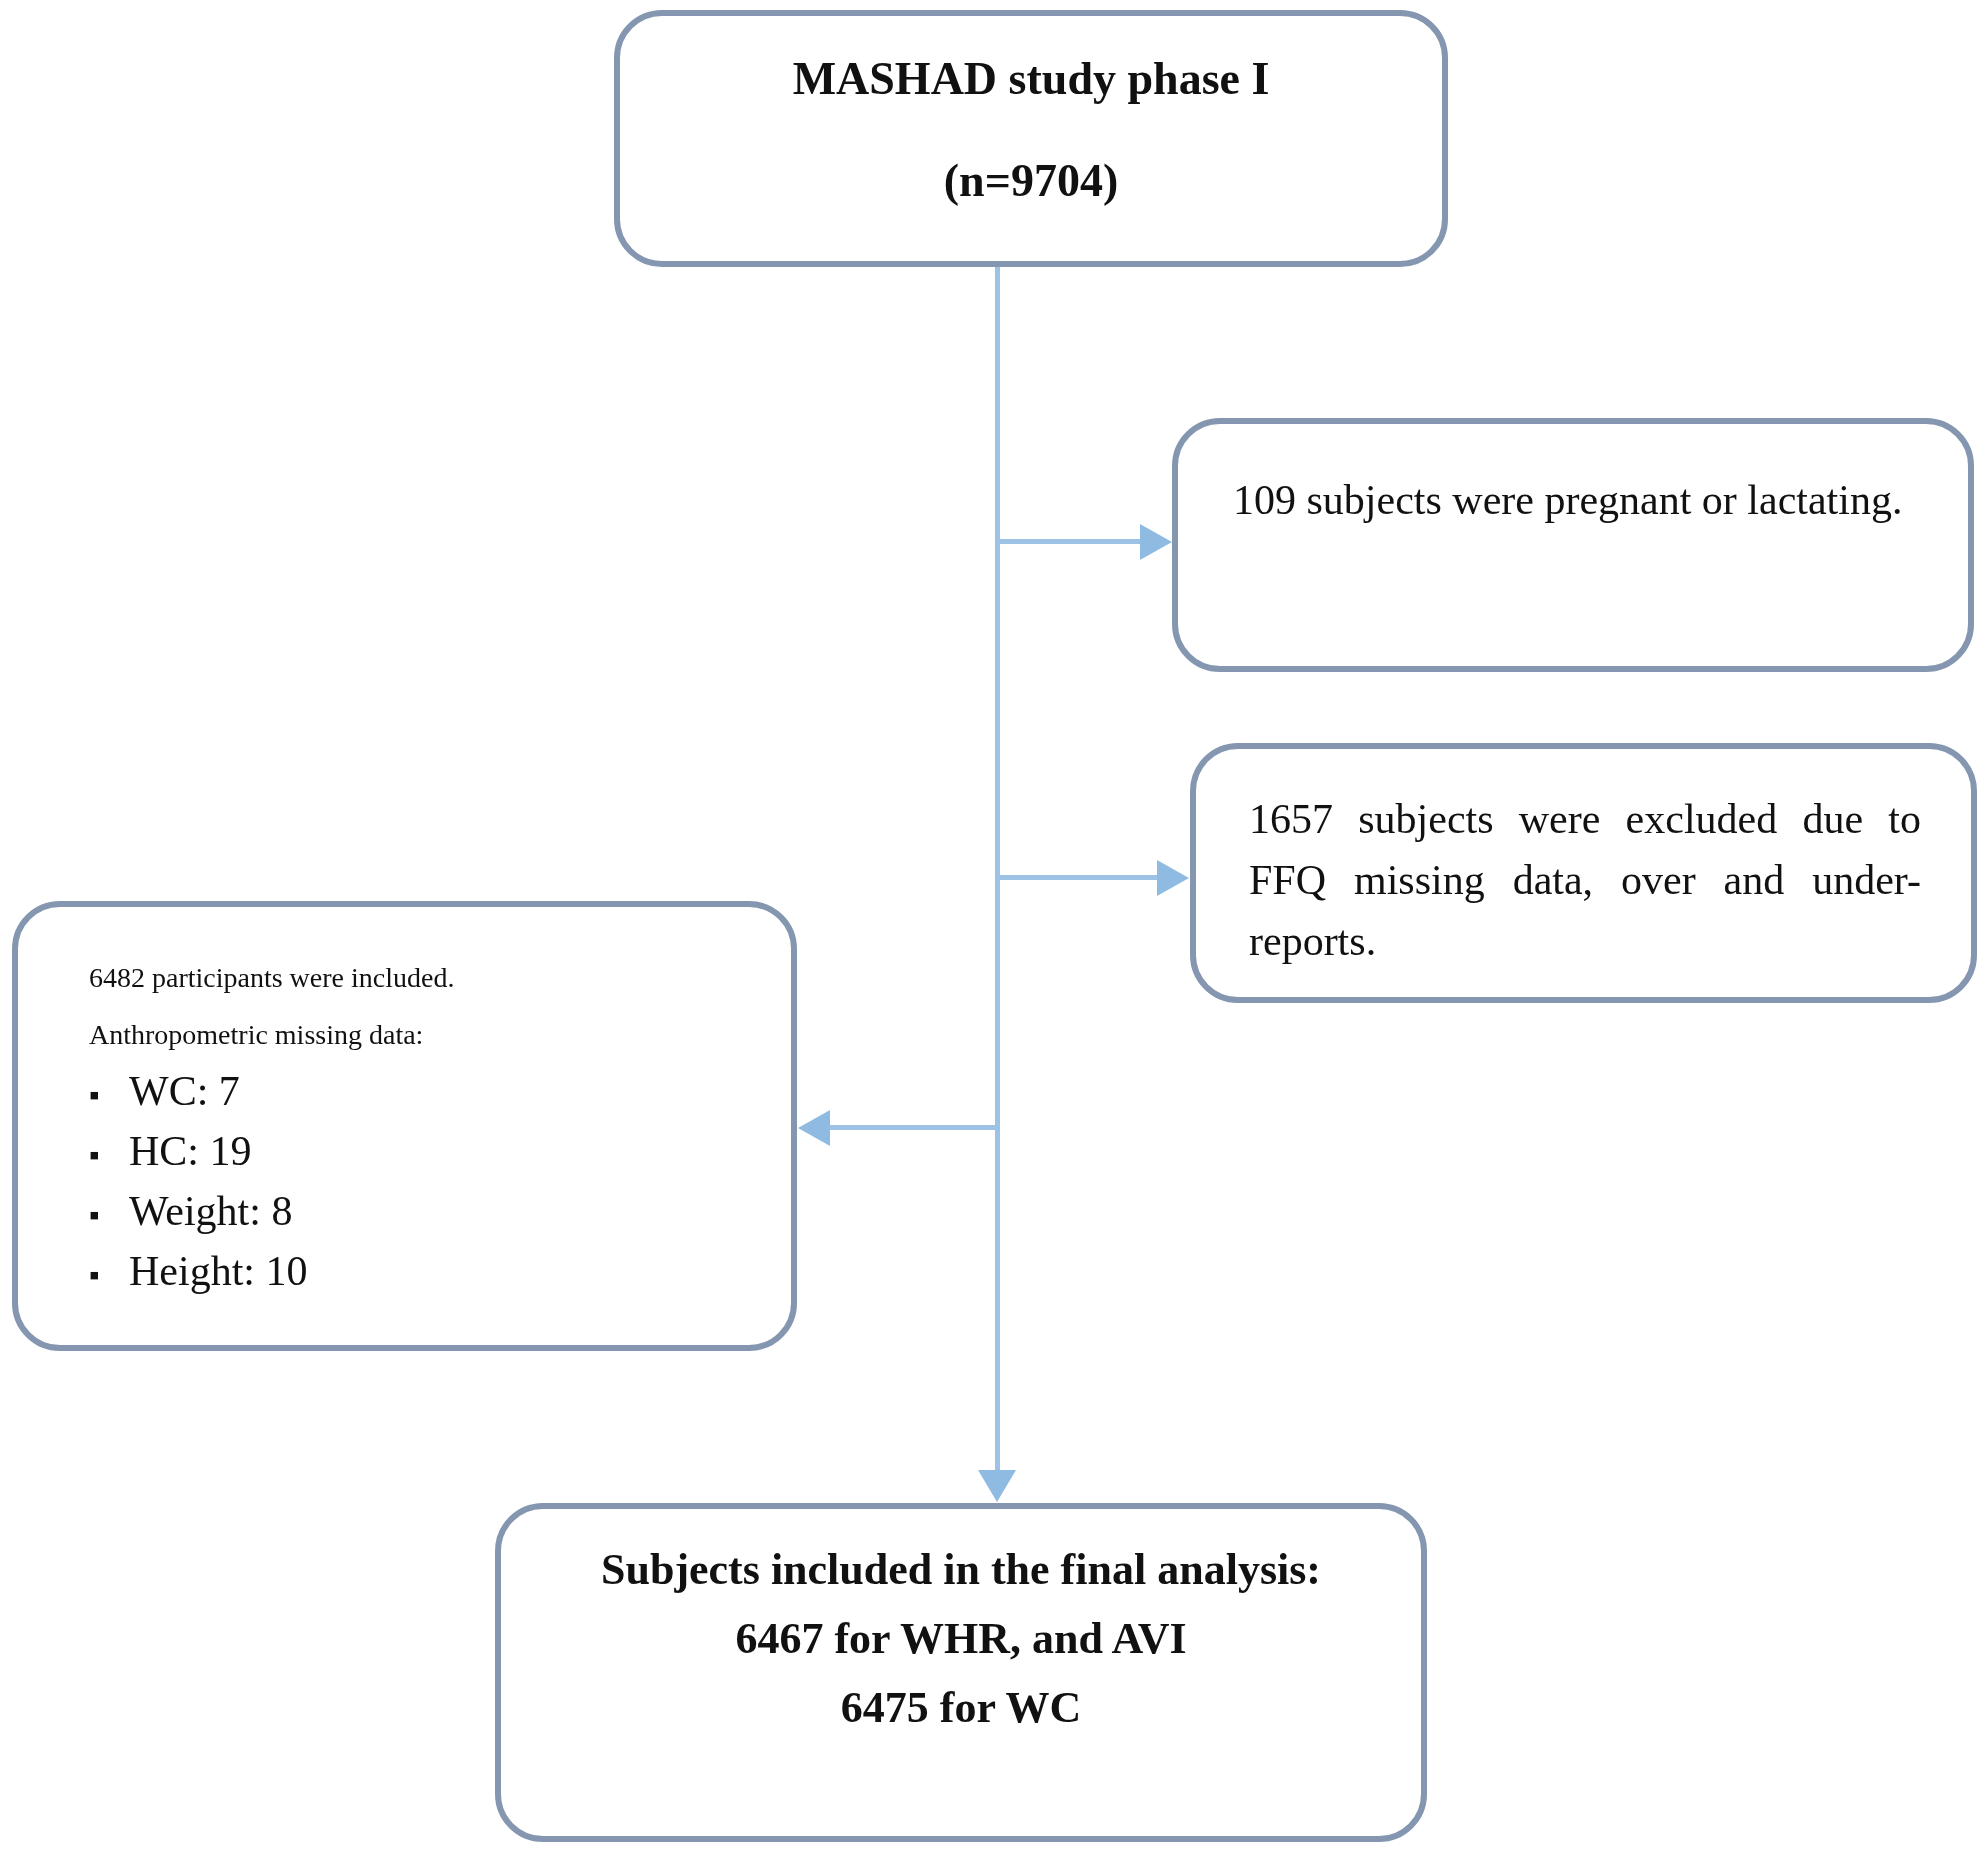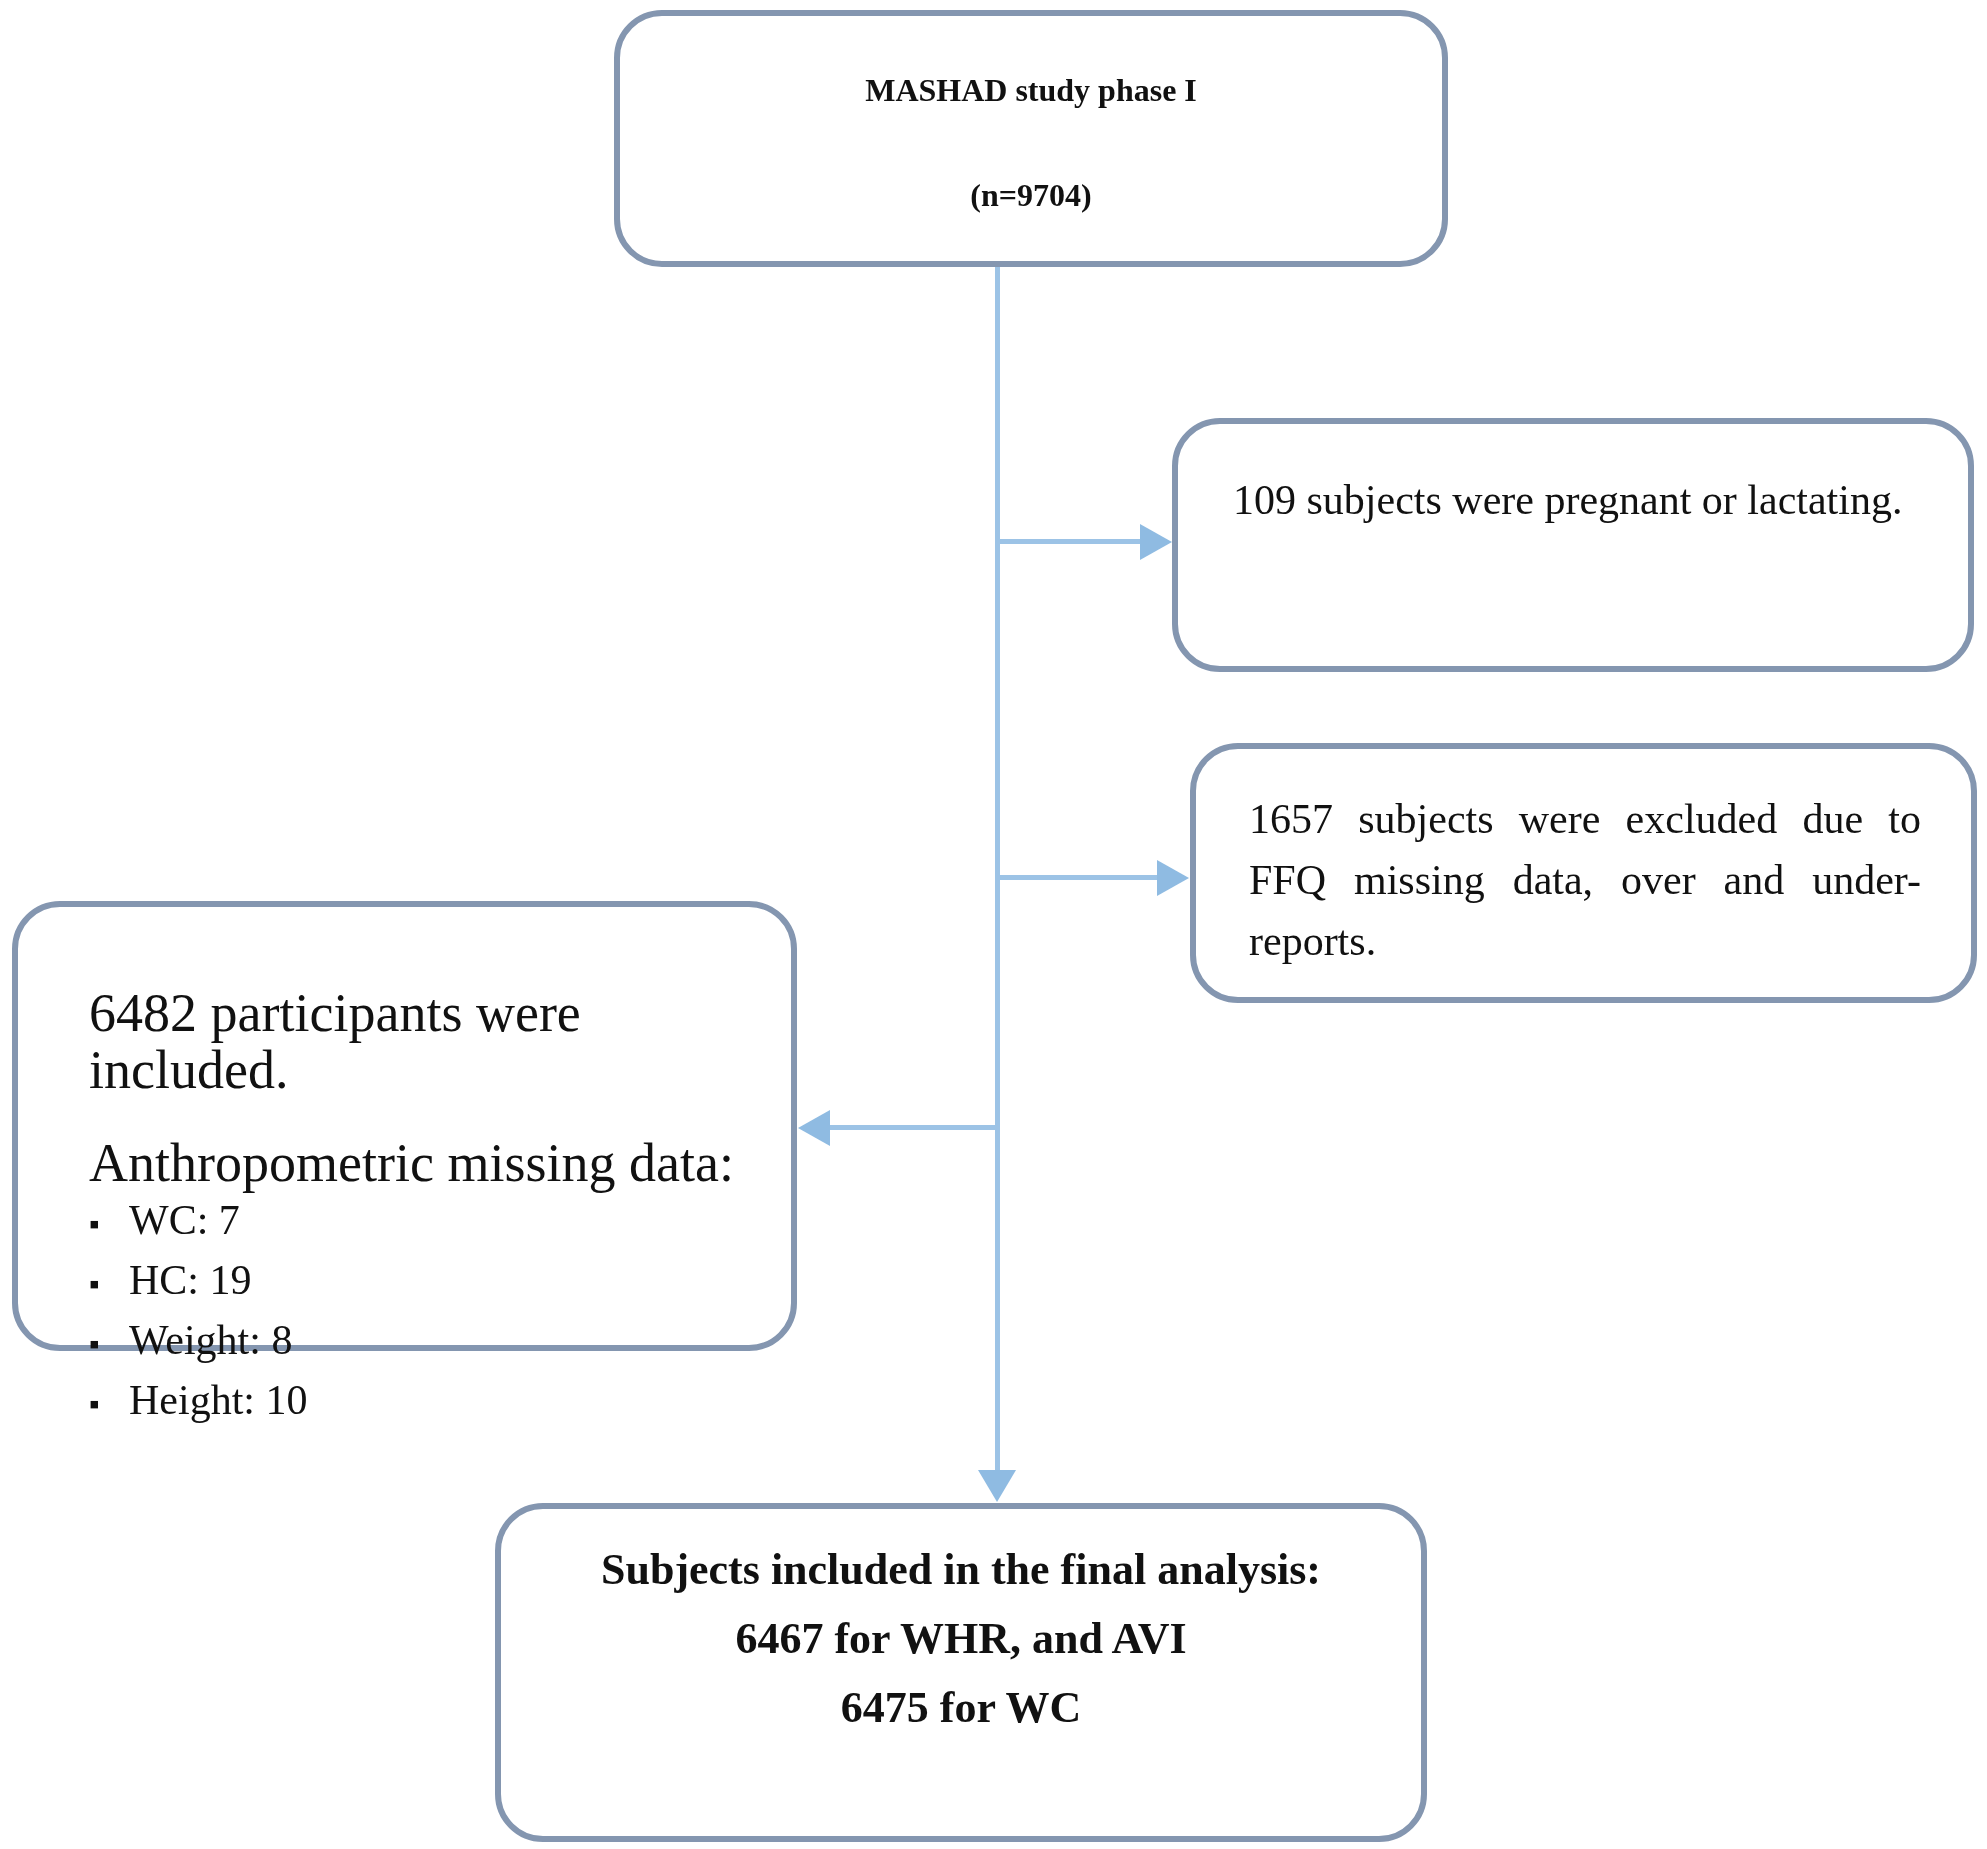--- a/index.html
+++ b/index.html
@@ -17,31 +17,31 @@
   .fbox {
     position: absolute;
     background: #ffffff;
     border: 6px solid #8496B0;
     border-radius: 48px;
     box-sizing: border-box;
   }
   .box-top    { left: 614px;  top: 10px;   width: 834px;  height: 257px;
                 display: flex; flex-direction: column; align-items: center;
                 padding-top: 38px; gap: 51px; }
-  .box-top .line { font-weight: bold; font-size: 32px; line-height: 1.1; margin-top: 19px; }
+  .box-top .line { font-weight: bold; font-size: 46px; line-height: 1.1; }
 
   .box-excl1  { left: 1172px; top: 418px;  width: 802px;  height: 254px;
                 padding: 46px 53px 0 55px; }
   .box-excl2  { left: 1190px; top: 743px;  width: 787px;  height: 260px;
                 padding: 40px 50px 0 53px; }
   .excl-text  { font-size: 42px; line-height: 61px; text-align: justify; }
 
   .box-incl   { left: 12px;   top: 901px;  width: 785px;  height: 450px;
                 padding: 42px 26px 0 71px; }
-  .box-incl .pline  { font-size: 54px; line-height: 57px; margin-top: 36px; }
+  .box-incl .pline  { font-size: 28px; line-height: 57px; }
   .bullet-row { display: flex; align-items: baseline; font-size: 42px; line-height: 57px; }
   .bullet-marker { font-size: 30px; width: 40px; flex: 0 0 40px; }
 
   .box-final  { left: 495px;  top: 1503px; width: 932px; height: 339px;
                 display: flex; flex-direction: column; align-items: center;
                 padding-top: 26px; }
   .box-final .line { font-weight: bold; font-size: 44px; line-height: 69px; text-align: center; }
 
   
   .hline, .vline { position: absolute; background: #9CC3E6; }

